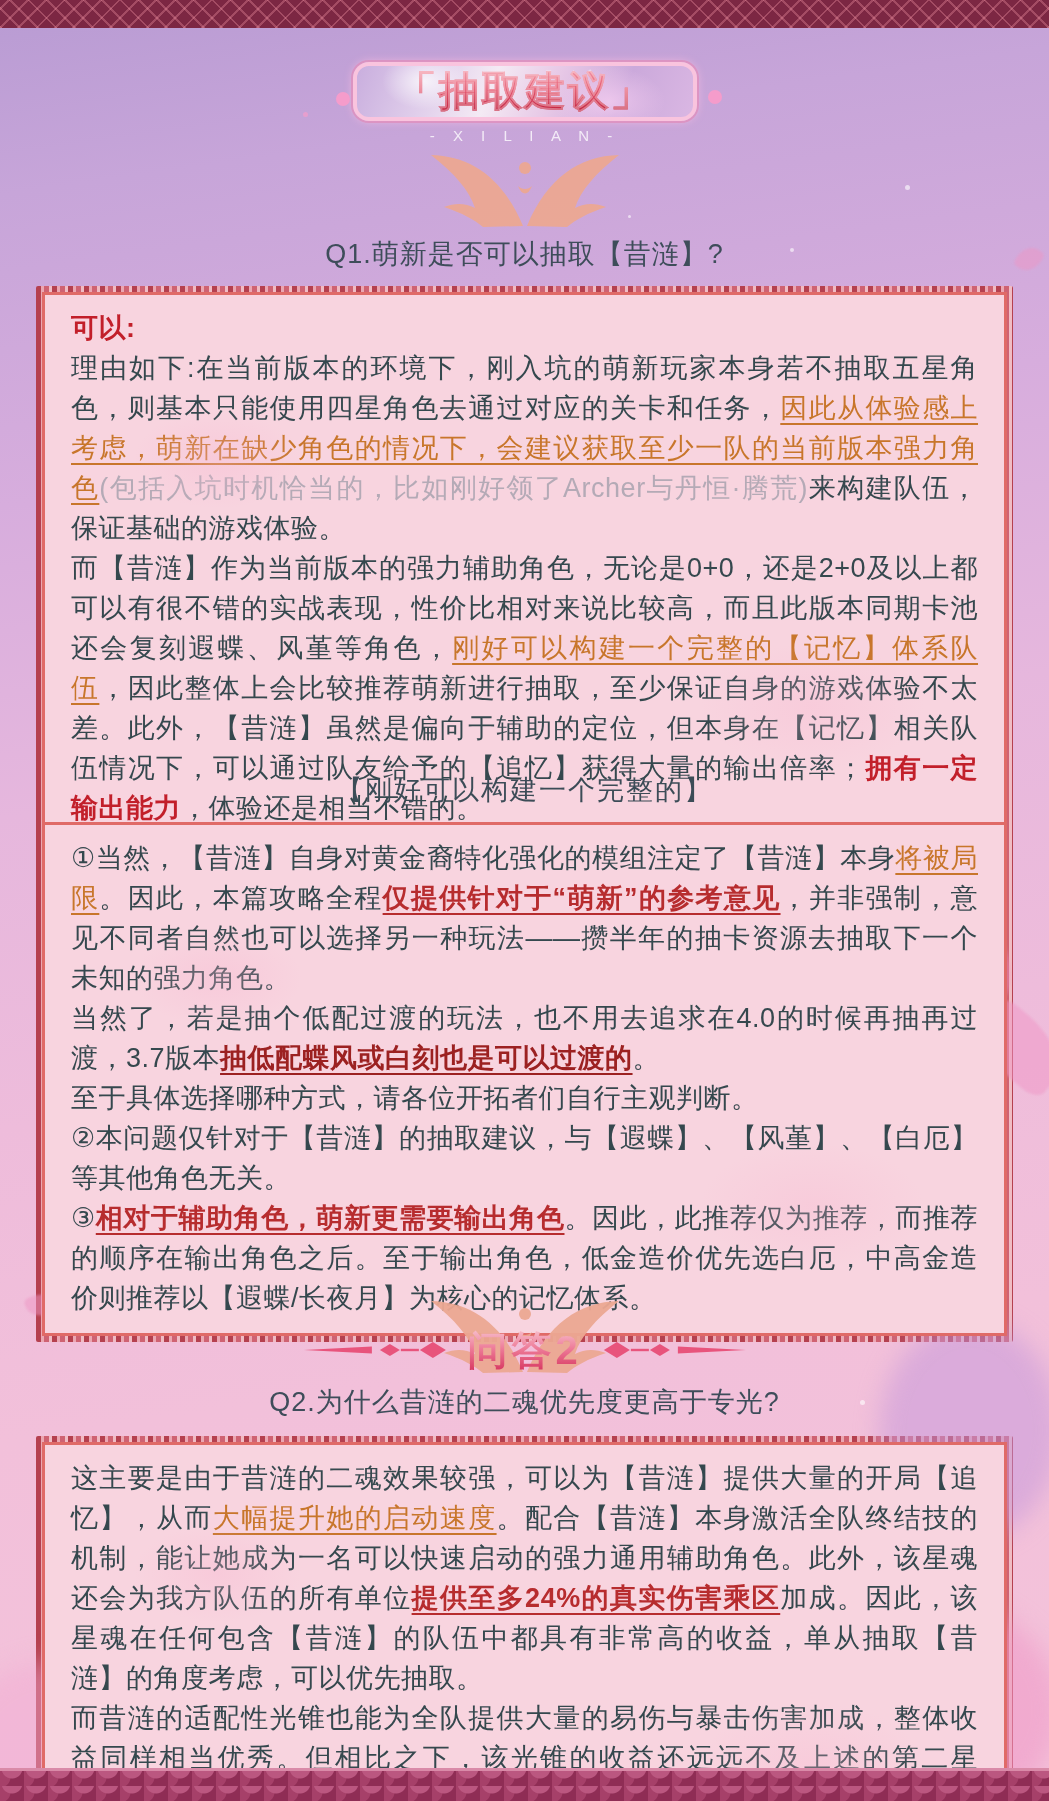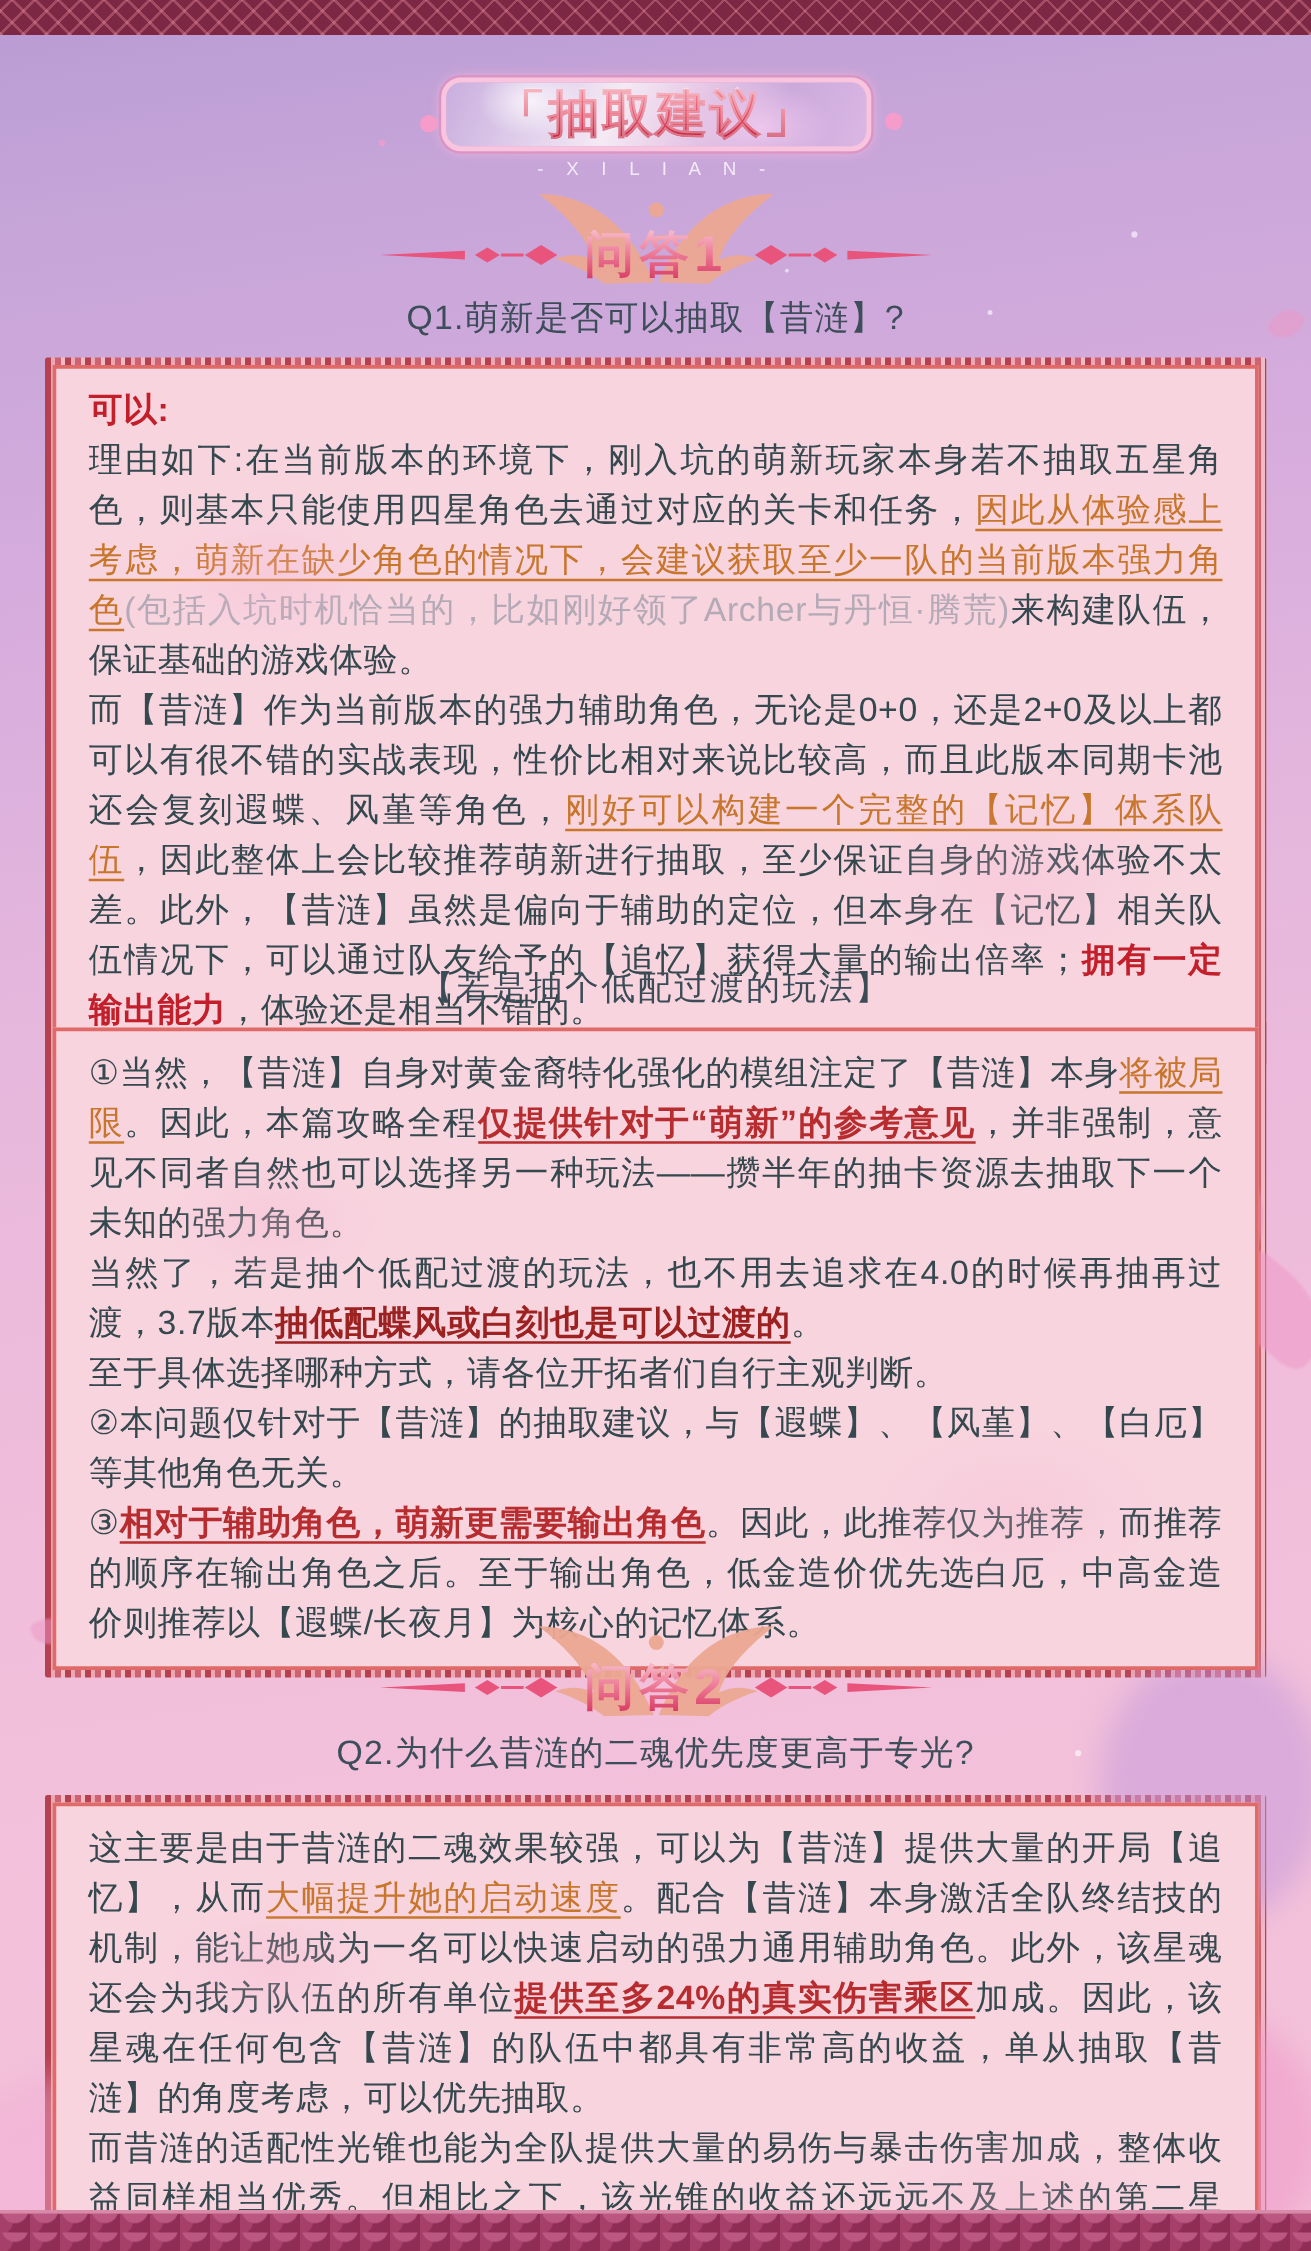--- a/index.html
+++ b/index.html
@@ -147,41 +147,28 @@
   <div class="dot" style="left:336px;top:92px;width:14px;height:14px"></div>
   <div class="dot" style="left:708px;top:90px;width:14px;height:14px"></div>
   <div class="dot" style="left:303px;top:112px;width:5px;height:5px;opacity:.7"></div>
   <div class="banner-sub">- X I L I A N -</div>
 
   <div class="wings" style="top:146px">
     <svg width="220" height="90" viewBox="0 0 220 90">
         <use href="#wing"></use>
       </svg>
   </div>
-  <div class="qa-header" style="top:184px">
-    <span class="flourish">
-      <svg width="150" height="18" viewBox="0 0 150 18">
-          <use href="#flo"></use>
-        </svg>
-    </span>
-    <span class="qa-header-text">问答1</span>
-    <span class="flourish flip">
-      <svg width="150" height="18" viewBox="0 0 150 18">
-          <use href="#flo"></use>
-        </svg>
-    </span>
-  </div>
   <div class="question" style="top:236px">Q1.萌新是否可以抽取【昔涟】?</div>
   <div class="qa-box" style="top:292px">
     <div class="box-text"><span class="seg-red">可以:
 </span><span class="seg-n">理由如下:在当前版本的环境下，刚入坑的萌新玩家本身若不抽取五星角色，则基本只能使用四星角色去通过对应的关卡和任务，</span><span class="seg-ou">因此从体验感上考虑，萌新在缺少角色的情况下，会建议获取至少一队的当前版本强力角色</span><span class="seg-gray">(包括入坑时机恰当的，比如刚好领了Archer与丹恒·腾荒)</span><span class="seg-n">来构建队伍，保证基础的游戏体验。
 </span><span class="seg-n">而【昔涟】作为当前版本的强力辅助角色，无论是0+0，还是2+0及以上都可以有很不错的实战表现，性价比相对来说比较高，而且此版本同期卡池还会复刻遐蝶、风堇等角色，</span><span class="seg-ou">刚好可以构建一个完整的【记忆】体系队伍</span><span class="seg-n">，因此整体上会比较推荐萌新进行抽取，至少保证自身的游戏体验不太差。此外，【昔涟】虽然是偏向于辅助的定位，但本身在【记忆】相关队伍情况下，可以通过队友给予的【追忆】获得大量的输出倍率；</span><span class="seg-red">拥有一定输出能力</span><span class="seg-n">，体验还是相当不错的。</span></div>
   </div>
 
-  <div class="tips-header" style="top:772px">【若是抽个低配过渡的玩法】</div>
+  <div class="tips-header" style="top:772px">【刚好可以构建一个完整的】</div>
   <div class="qa-box" style="top:822px">
     <div class="box-text"><span class="seg-n">①当然，【昔涟】自身对黄金裔特化强化的模组注定了【昔涟】本身</span><span class="seg-ou">将被局限</span><span class="seg-n">。因此，本篇攻略全程</span><span class="seg-ru">仅提供针对于“萌新”的参考意见</span><span class="seg-n">，并非强制，意见不同者自然也可以选择另一种玩法——攒半年的抽卡资源去抽取下一个未知的强力角色。
 </span><span class="seg-n">当然了，若是抽个低配过渡的玩法，也不用去追求在4.0的时候再抽再过渡，3.7版本</span><span class="seg-dru">抽低配蝶风或白刻也是可以过渡的</span><span class="seg-n">。
 至于具体选择哪种方式，请各位开拓者们自行主观判断。
 </span><span class="seg-n">②本问题仅针对于【昔涟】的抽取建议，与【遐蝶】、【风堇】、【白厄】等其他角色无关。
 </span><span class="seg-n">③</span><span class="seg-ru">相对于辅助角色，萌新更需要输出角色</span><span class="seg-n">。因此，此推荐仅为推荐，而推荐的顺序在输出角色之后。至于输出角色，低金造价优先选白厄，中高金造价则推荐以【遐蝶/长夜月】为核心的记忆体系。</span></div>
   </div>
 
   <div class="wings" style="top:1292px">
     <svg width="220" height="90" viewBox="0 0 220 90">

